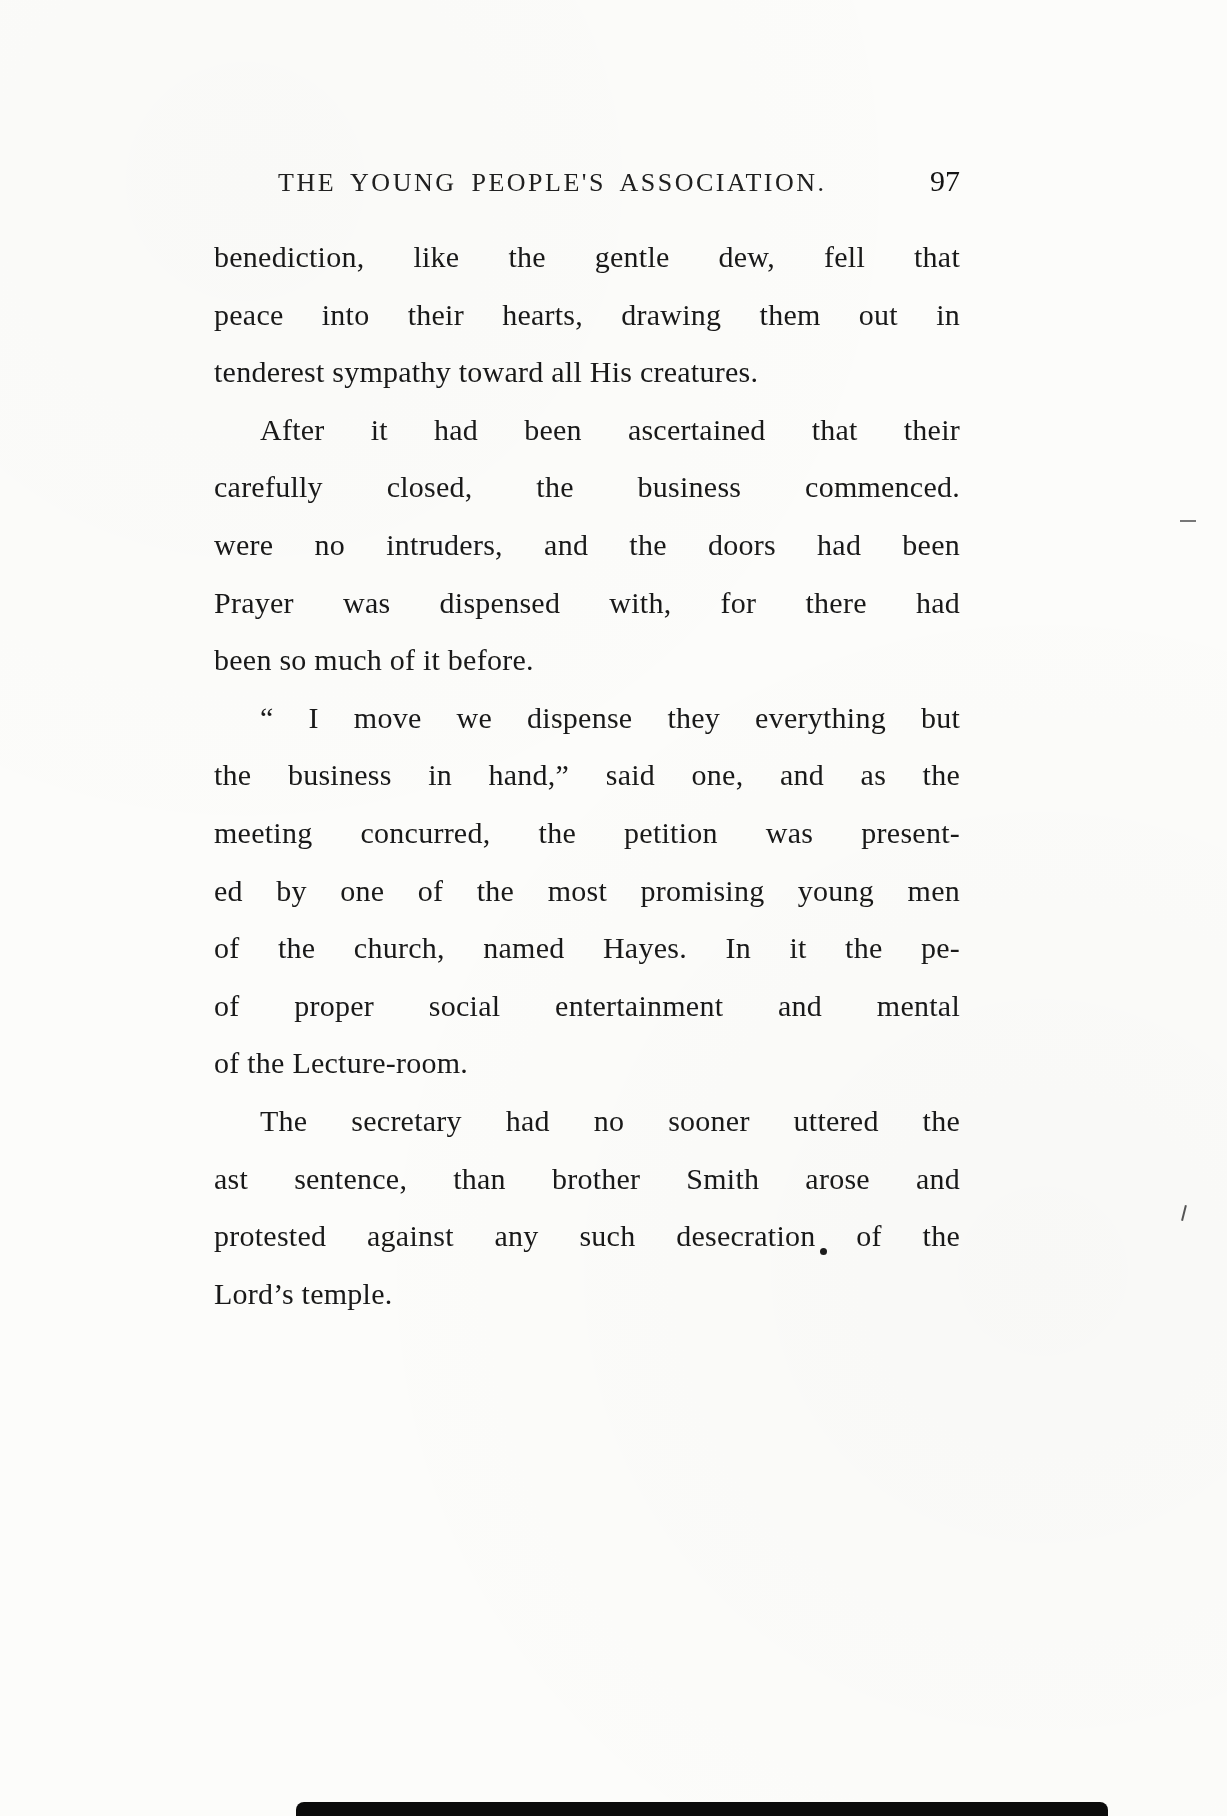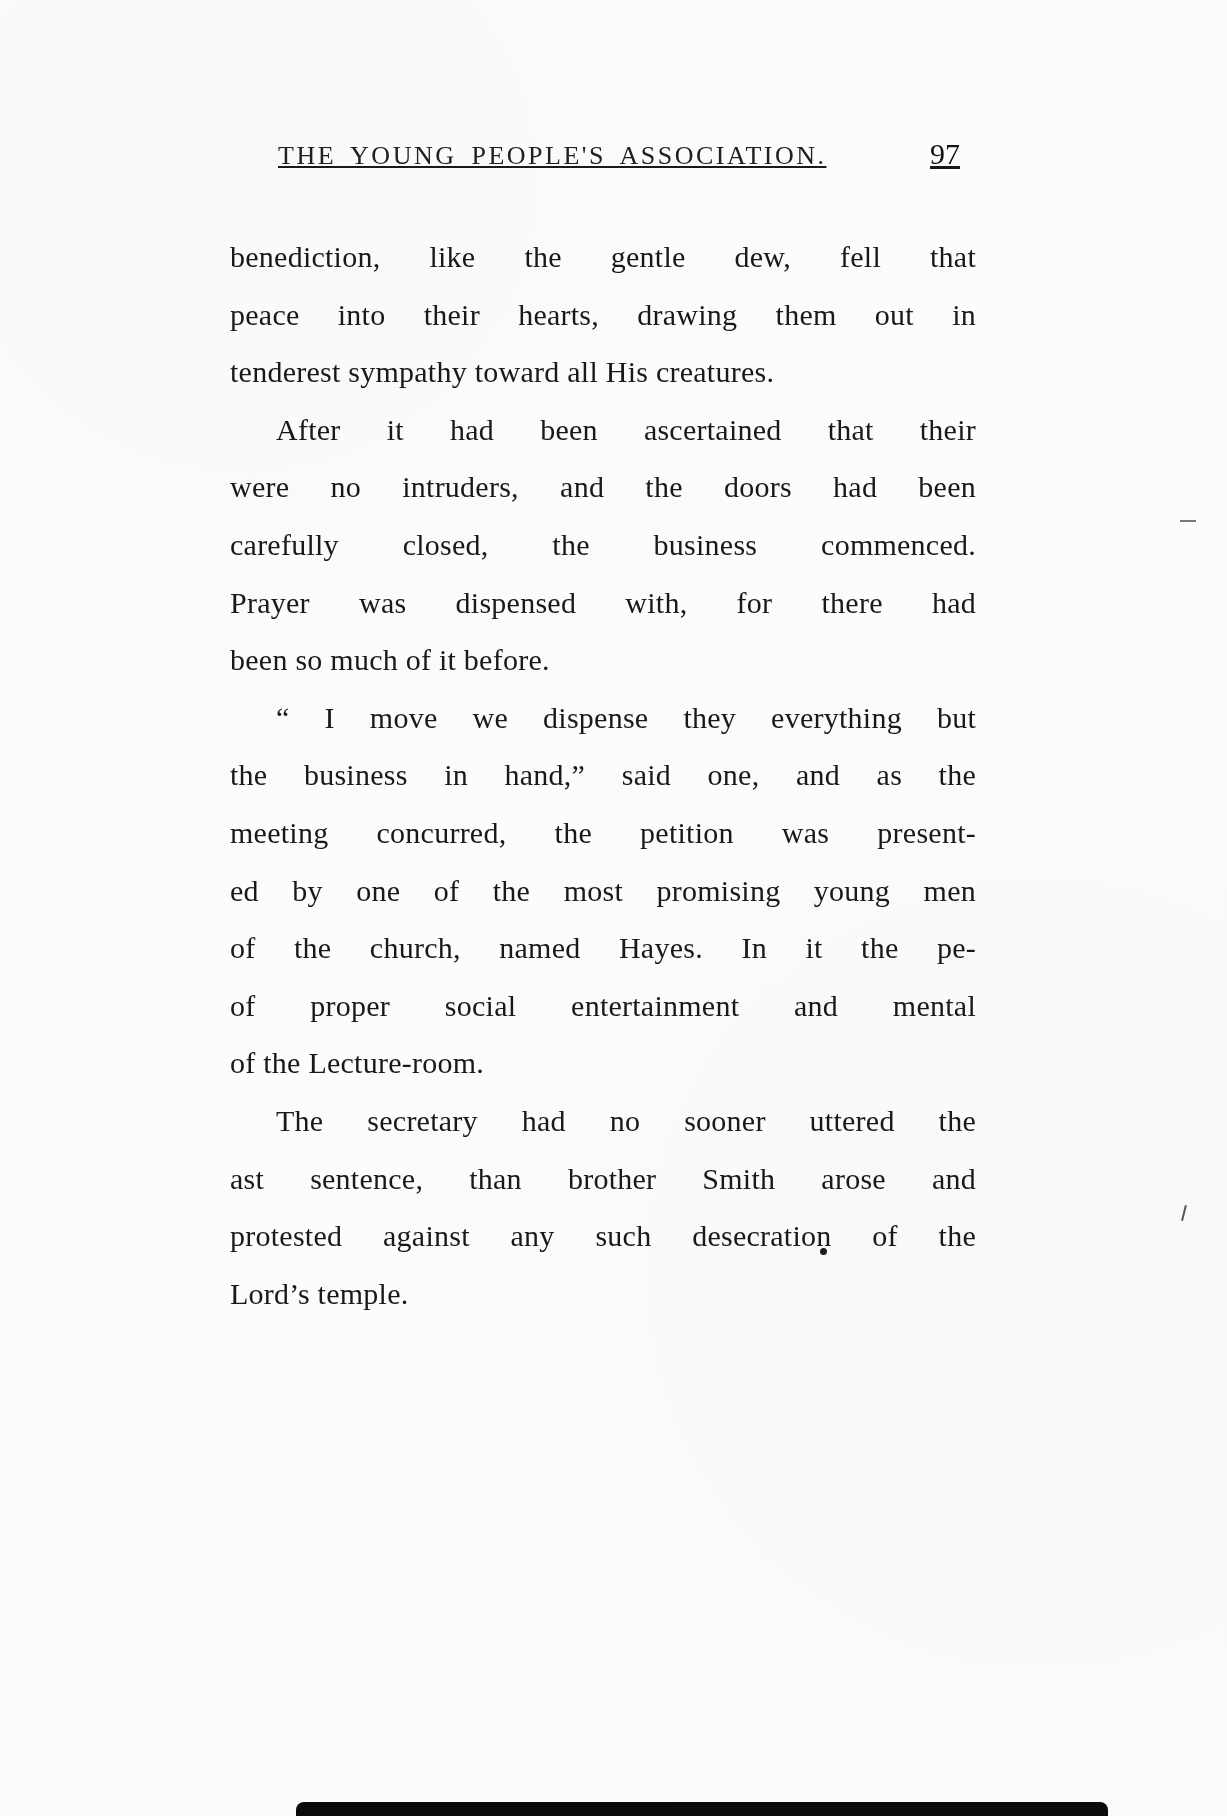--- a/index.html
+++ b/index.html
@@ -18,42 +18,41 @@
     width: 1227px;
     height: 1816px;
     overflow: hidden;
     background:
       radial-gradient(circle at 20% 10%, rgba(0,0,0,0.012), transparent 40%),
       radial-gradient(circle at 85% 70%, rgba(0,0,0,0.015), transparent 45%),
       #fcfcfa;
   }
   .running-head {
     position: absolute;
-    top: 137px;
+    top: 164px;
     left: 278px;
     width: 682px;
     display: flex;
     justify-content: space-between;
     align-items: baseline;
-    text-decoration: underline;
   }
   .head-title {
     font-size: 26px;
     letter-spacing: 2.5px;
     word-spacing: 6px;
     color: #202020;
   }
   .page-number {
     font-size: 30px;
     color: #141414;
   }
   .body-text {
     position: absolute;
     top: 228px;
-    left: 230px;
+    left: 214px;
     width: 746px;
     font-size: 30px;
     line-height: 57.6px;
     letter-spacing: 0.25px;
   }
   .para {
     margin: 0;
   }
   .line {
     text-align: justify;
@@ -114,22 +113,22 @@
   </div>
 
   <div class="body-text">
       <div class="para">
         <div class="line">benediction, like the gentle dew, fell that</div>
         <div class="line">peace into their hearts, drawing them out in</div>
         <div class="line last">tenderest sympathy toward all His creatures.</div>
       </div>
       <div class="para indent">
         <div class="line">After it had been ascertained that their</div>
+        <div class="line">carefully closed, the business commenced.</div>
         <div class="line">were no intruders, and the doors had been</div>
-        <div class="line">carefully closed, the business commenced.</div>
         <div class="line">Prayer was dispensed with, for there had</div>
         <div class="line last">been so much of it before.</div>
       </div>
       <div class="para indent">
         <div class="line">“ I move we dispense they everything but</div>
         <div class="line">the business in hand,” said one, and as the</div>
         <div class="line">meeting concurred, the petition was present-</div>
         <div class="line">ed by one of the most promising young men</div>
         <div class="line">of the church, named Hayes. In it the pe-</div>
         <div class="line">of proper social entertainment and mental</div>

